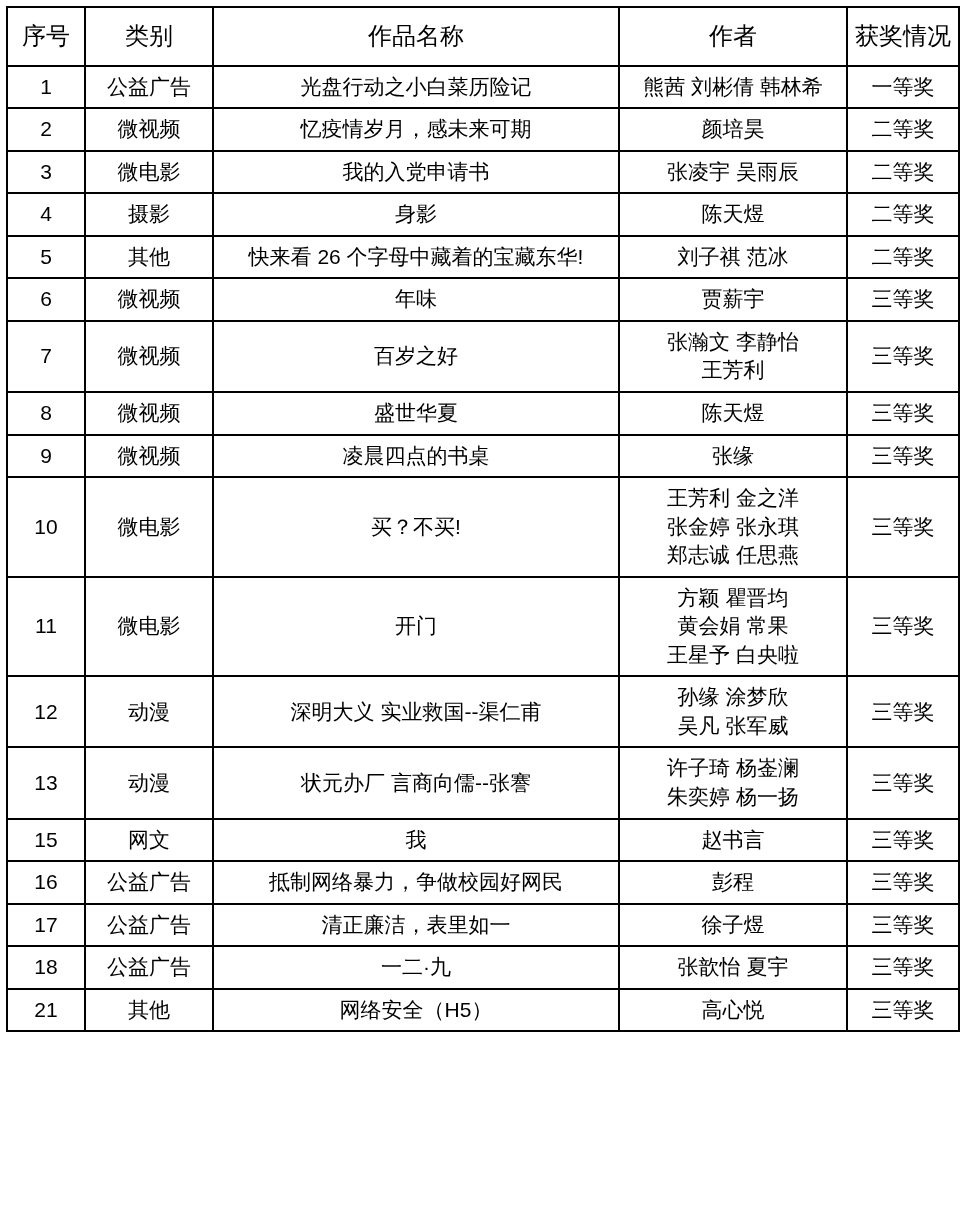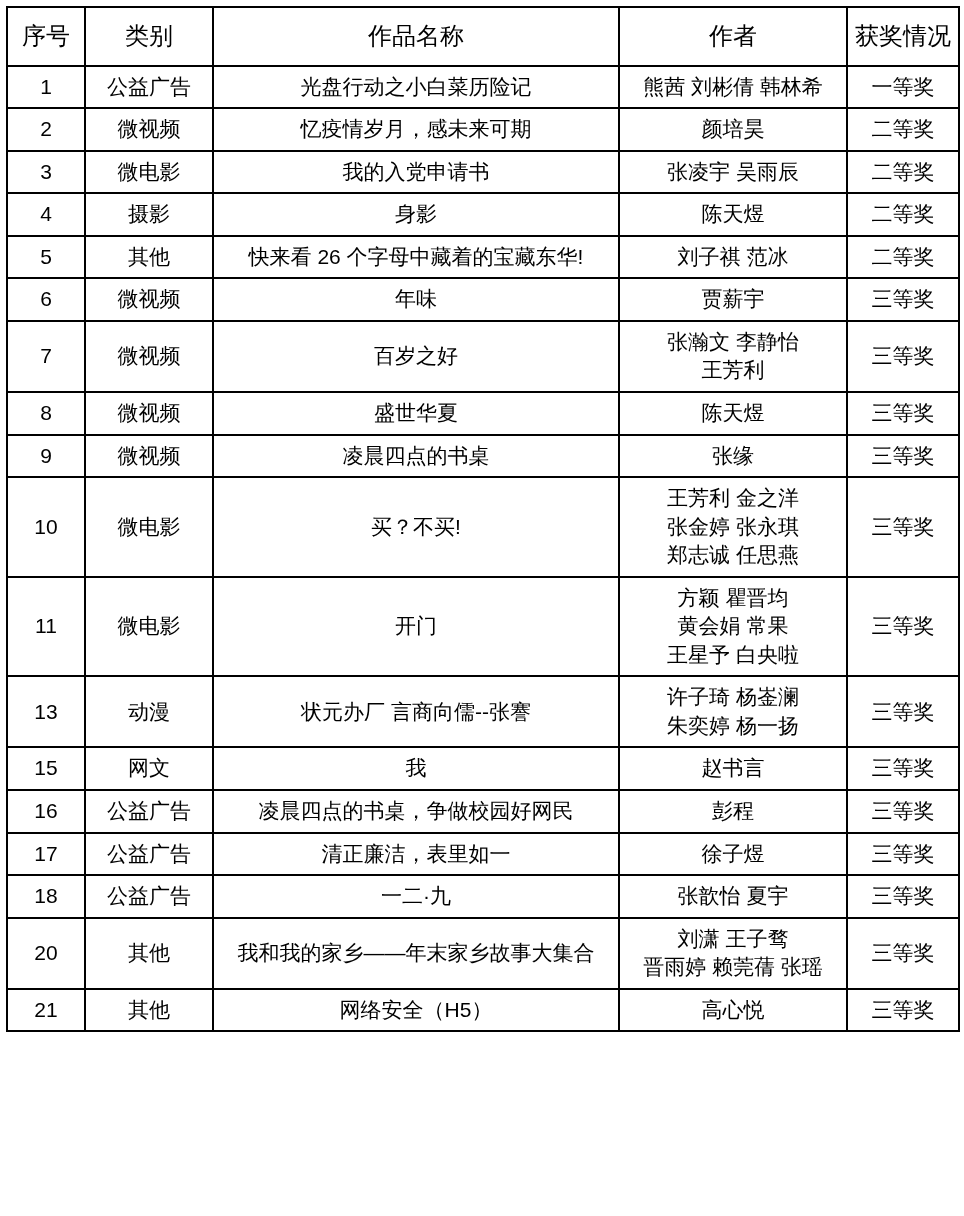--- a/index.html
+++ b/index.html
@@ -164,61 +164,61 @@
         <tr>
           <td class="col-no">11</td>
           <td class="col-cat">微电影</td>
           <td class="col-title">开门</td>
           <td class="col-author multiline">方颖 瞿晋均
 黄会娟 常果
 王星予 白央啦</td>
           <td class="col-prize">三等奖</td>
         </tr>
         <tr>
+          <td class="col-no">12</td>
+          <td class="col-cat">动漫</td>
+          <td class="col-title">深明大义 实业救国--渠仁甫</td>
+          <td class="col-author multiline">孙缘 涂梦欣
+吴凡 张军威</td>
+          <td class="col-prize">三等奖</td>
+        </tr>
+        <tr>
           <td class="col-no">13</td>
           <td class="col-cat">动漫</td>
           <td class="col-title">状元办厂 言商向儒--张謇</td>
           <td class="col-author multiline">许子琦 杨崟澜
 朱奕婷 杨一扬</td>
           <td class="col-prize">三等奖</td>
         </tr>
         <tr>
           <td class="col-no">15</td>
           <td class="col-cat">网文</td>
           <td class="col-title">我</td>
           <td class="col-author">赵书言</td>
           <td class="col-prize">三等奖</td>
         </tr>
         <tr>
           <td class="col-no">16</td>
           <td class="col-cat">公益广告</td>
-          <td class="col-title">凌晨四点的书桌，争做校园好网民</td>
+          <td class="col-title">抵制网络暴力，争做校园好网民</td>
           <td class="col-author">彭程</td>
           <td class="col-prize">三等奖</td>
         </tr>
         <tr>
           <td class="col-no">17</td>
           <td class="col-cat">公益广告</td>
           <td class="col-title">清正廉洁，表里如一</td>
           <td class="col-author">徐子煜</td>
           <td class="col-prize">三等奖</td>
         </tr>
         <tr>
           <td class="col-no">18</td>
           <td class="col-cat">公益广告</td>
           <td class="col-title">一二·九</td>
           <td class="col-author">张歆怡 夏宇</td>
-          <td class="col-prize">三等奖</td>
-        </tr>
-        <tr>
-          <td class="col-no">20</td>
-          <td class="col-cat">其他</td>
-          <td class="col-title">我和我的家乡——年末家乡故事大集合</td>
-          <td class="col-author multiline">刘潇 王子骛
-晋雨婷 赖莞蒨 张瑶</td>
           <td class="col-prize">三等奖</td>
         </tr>
         <tr>
           <td class="col-no">21</td>
           <td class="col-cat">其他</td>
           <td class="col-title">网络安全（H5）</td>
           <td class="col-author">高心悦</td>
           <td class="col-prize">三等奖</td>
         </tr>
       </tbody>

